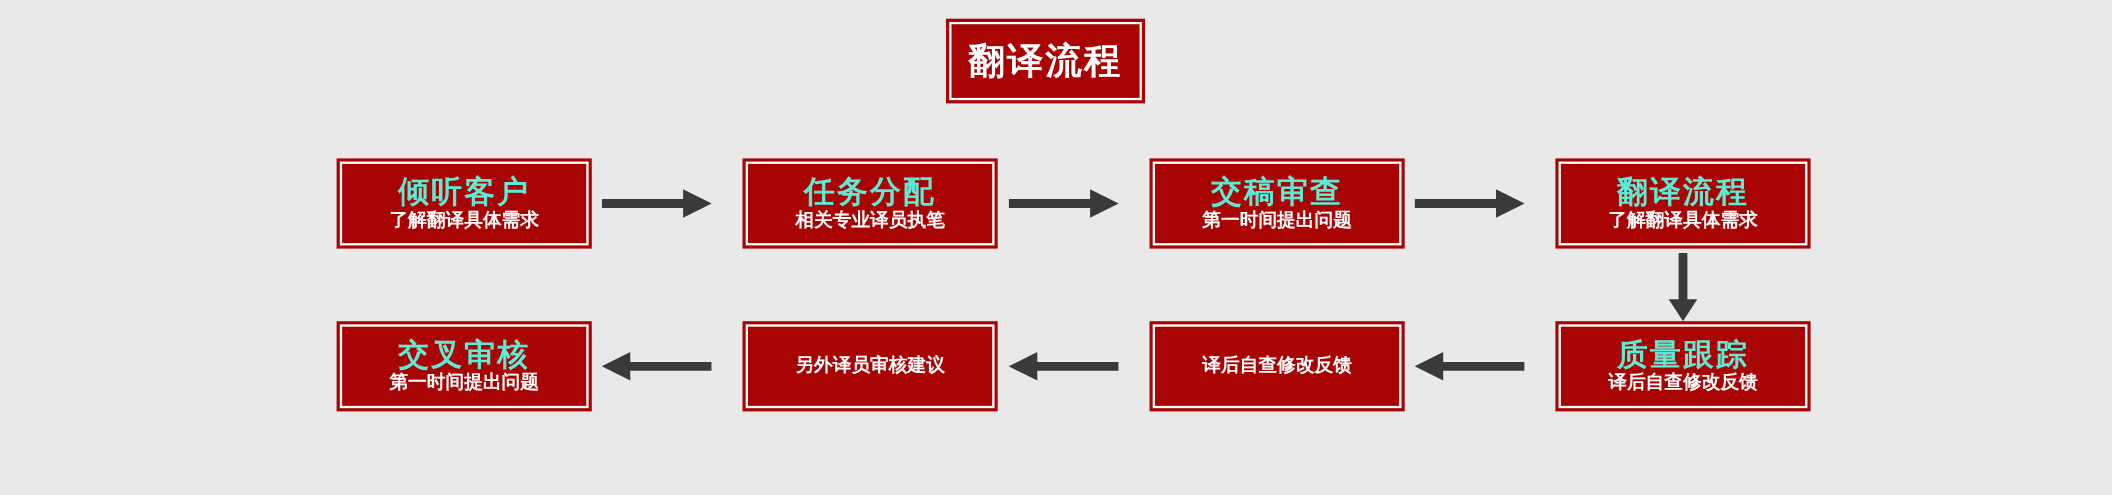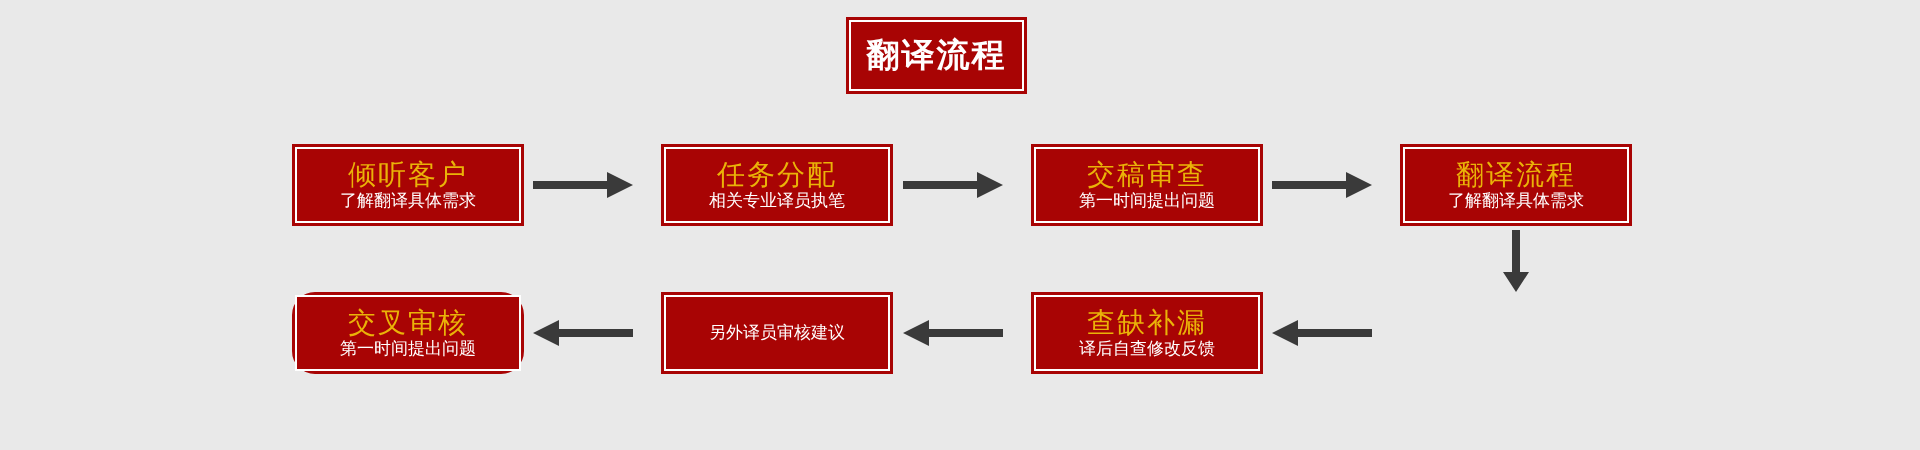--- a/index.html
+++ b/index.html
@@ -13,20 +13,21 @@
     background: #e9e9e9;
     font-family: "DejaVu Sans", "Liberation Sans", sans-serif;
     overflow: hidden;
     position: relative;
   }
 
   #flow-canvas {
     position: relative;
     width: 1536px;
     height: 450px;
+    margin-left: 14px;
   }
 
   
   .rbox {
     position: absolute;
     box-sizing: border-box;
     background: #a80404;
     border: 3px solid #a80404;
     outline: none;
     display: flex;
@@ -64,45 +65,45 @@
     color: #ffffff;
   }
 
   
   .step-box {
     width: 232px;
     height: 82px;
   }
   .step-box .step-title {
     font-size: 28px;
-    font-weight: normal;
+    font-weight: bold;
     letter-spacing: 2px;
-    color: #eab308;
+    color: #5eead4;
     margin-bottom: 3px;
     white-space: nowrap;
   }
   .step-box .step-sub {
     font-size: 17px;
-    font-weight: normal;
+    font-weight: bold;
     letter-spacing: 0px;
     color: #ffffff;
     white-space: nowrap;
     text-align: center;
   }
 
   
   #step-1 { left: 292px;  top: 144px; }
   #step-2 { left: 661px;  top: 144px; }
   #step-3 { left: 1031px; top: 144px; }
   #step-4 { left: 1400px; top: 144px; }
   
   #step-5 { left: 1400px; top: 292px; }
   #step-6 { left: 1031px; top: 292px; }
   #step-7 { left: 661px;  top: 292px; }
-  #step-8 { left: 292px;  top: 292px; border-radius: 23px; }
+  #step-8 { left: 292px;  top: 292px; }
 
   
   .arrow {
     position: absolute;
   }
   .arrow svg { display: block; }
 
   .arrow-h { width: 100px; height: 34px; }
   .arrow-v { width: 34px;  height: 62px; }
 
@@ -149,24 +150,29 @@
     </div>
   </div>
 
   <div class="rbox step-box" id="step-4">
     <div class="inner">
       <div class="step-title">翻译流程</div>
       <div class="step-sub">了解翻译具体需求</div>
     </div>
   </div>
 
+  <div class="rbox step-box" id="step-5">
+    <div class="inner">
+      <div class="step-title">质量跟踪</div>
+      <div class="step-sub">译后自查修改反馈</div>
+    </div>
+  </div>
 
   <div class="rbox step-box" id="step-6">
     <div class="inner">
-      <div class="step-title">查缺补漏</div>
       <div class="step-sub">译后自查修改反馈</div>
     </div>
   </div>
 
   <div class="rbox step-box" id="step-7">
     <div class="inner">
       <div class="step-sub">另外译员审核建议</div>
     </div>
   </div>
 

